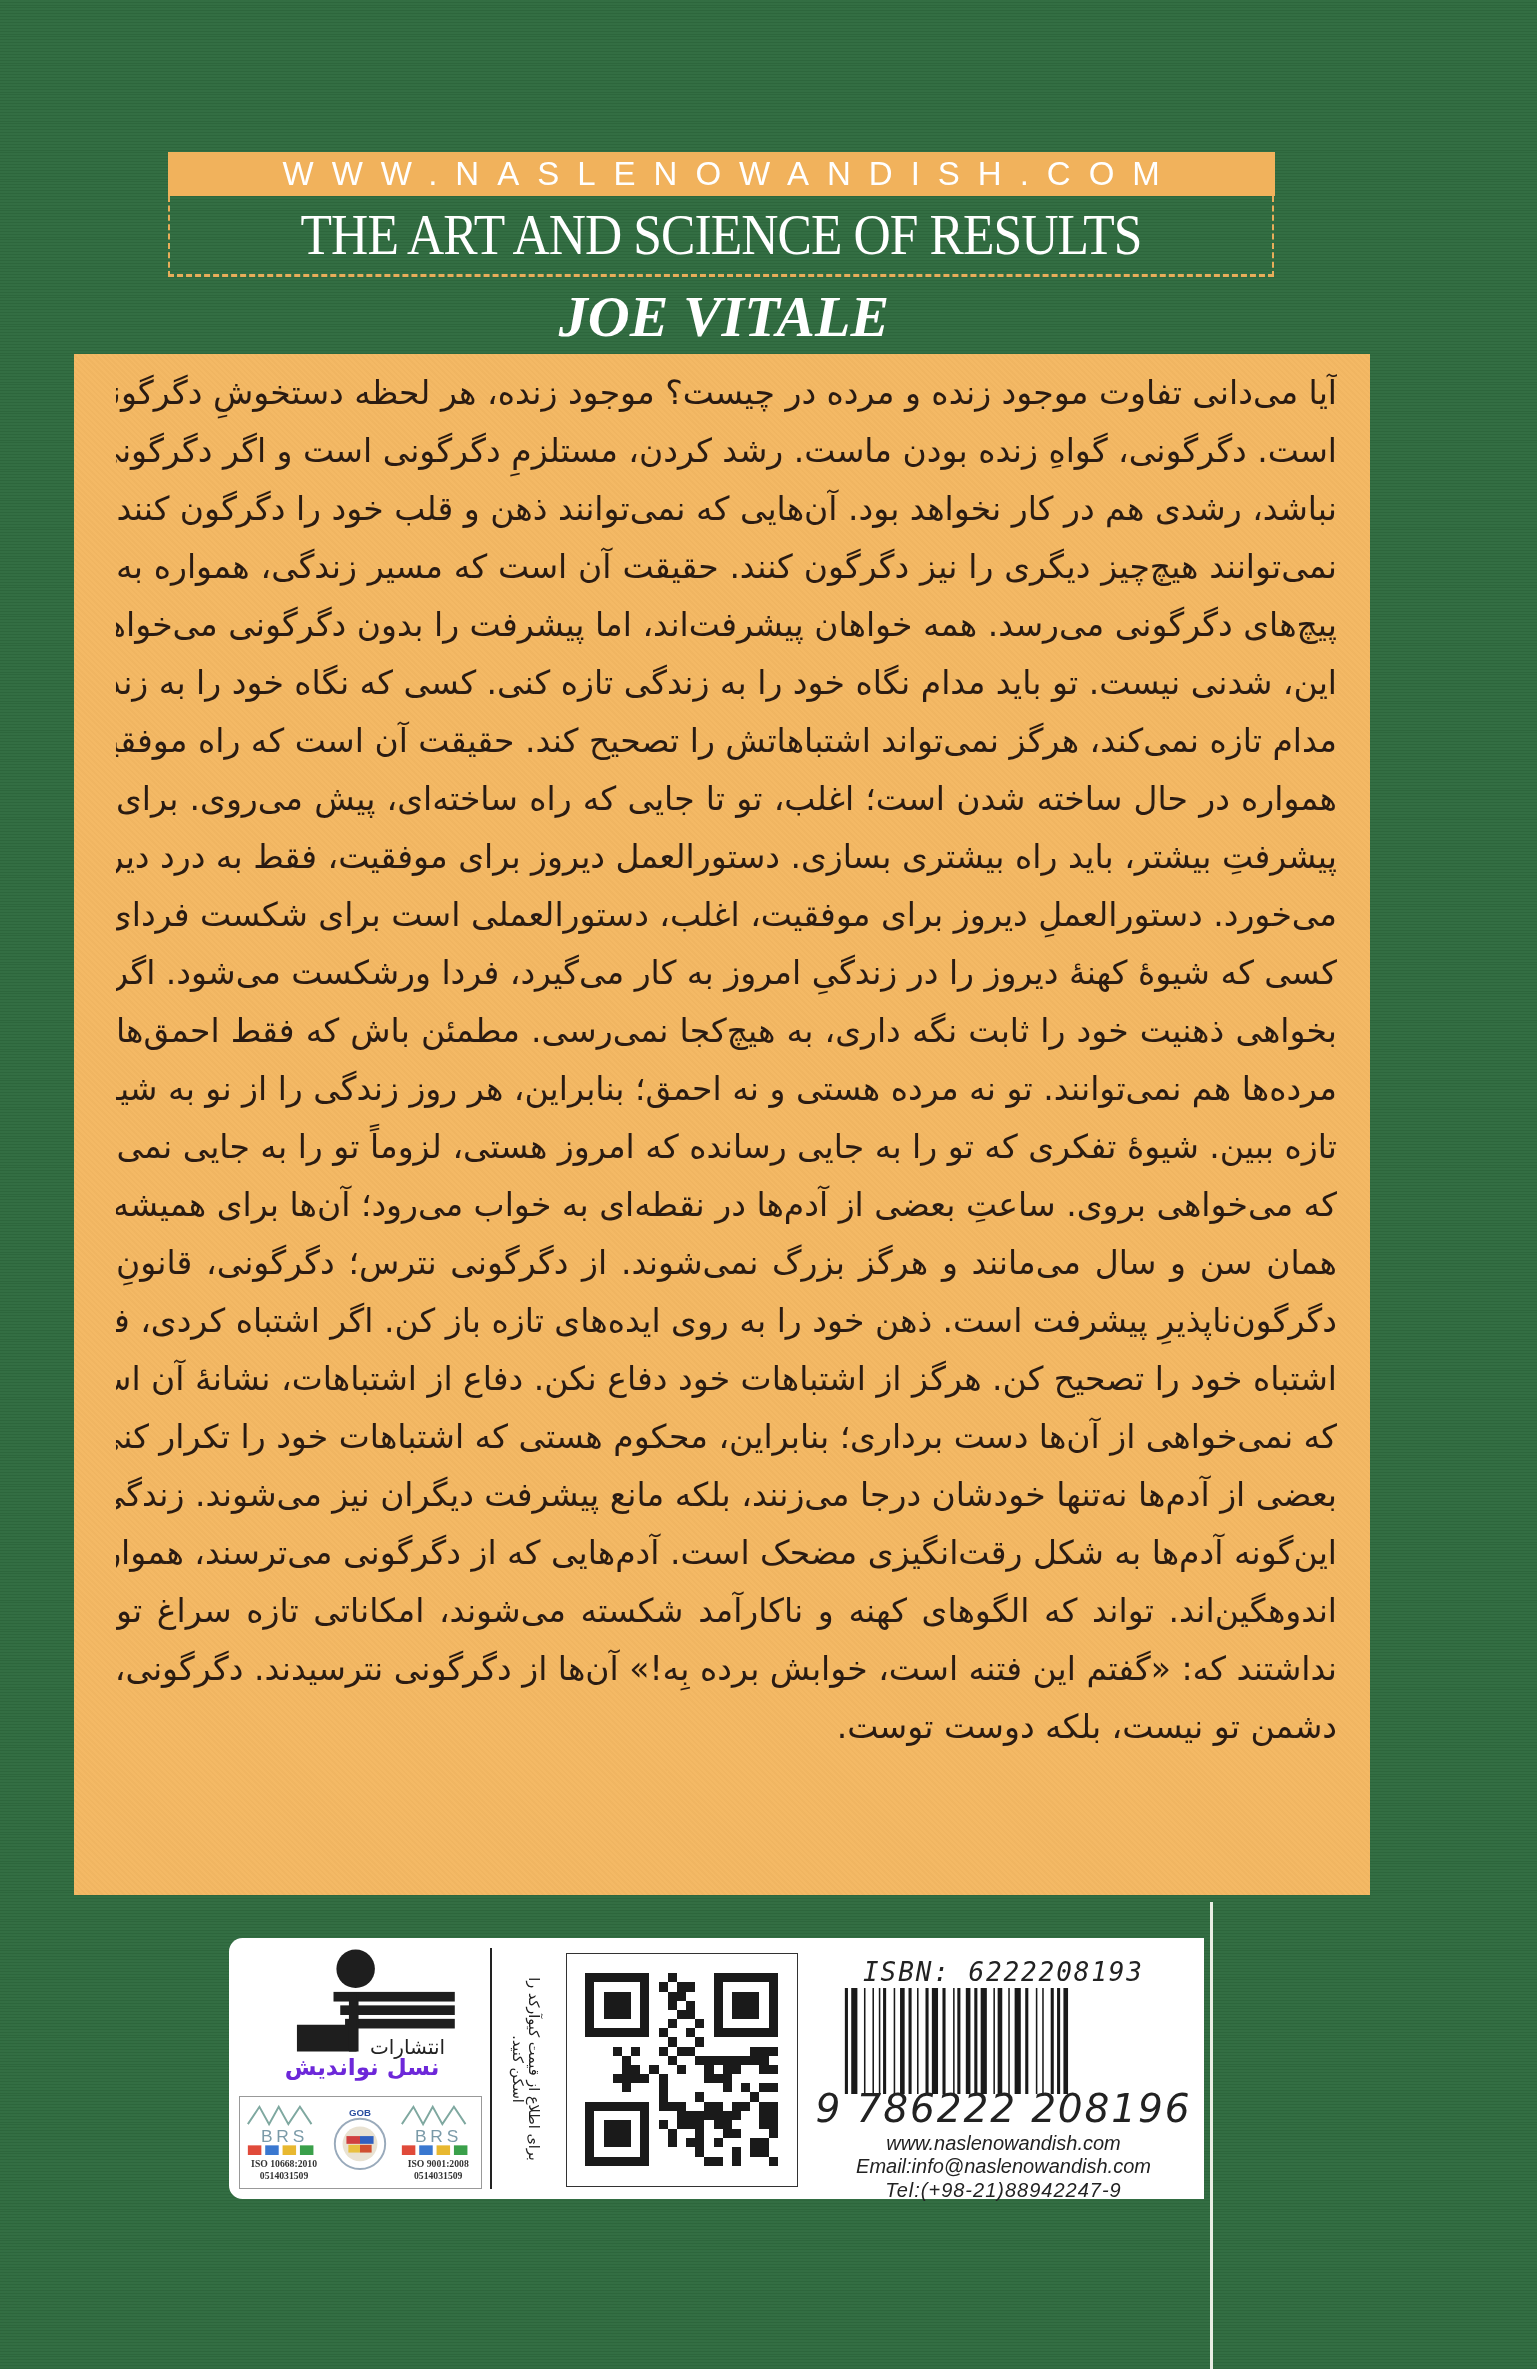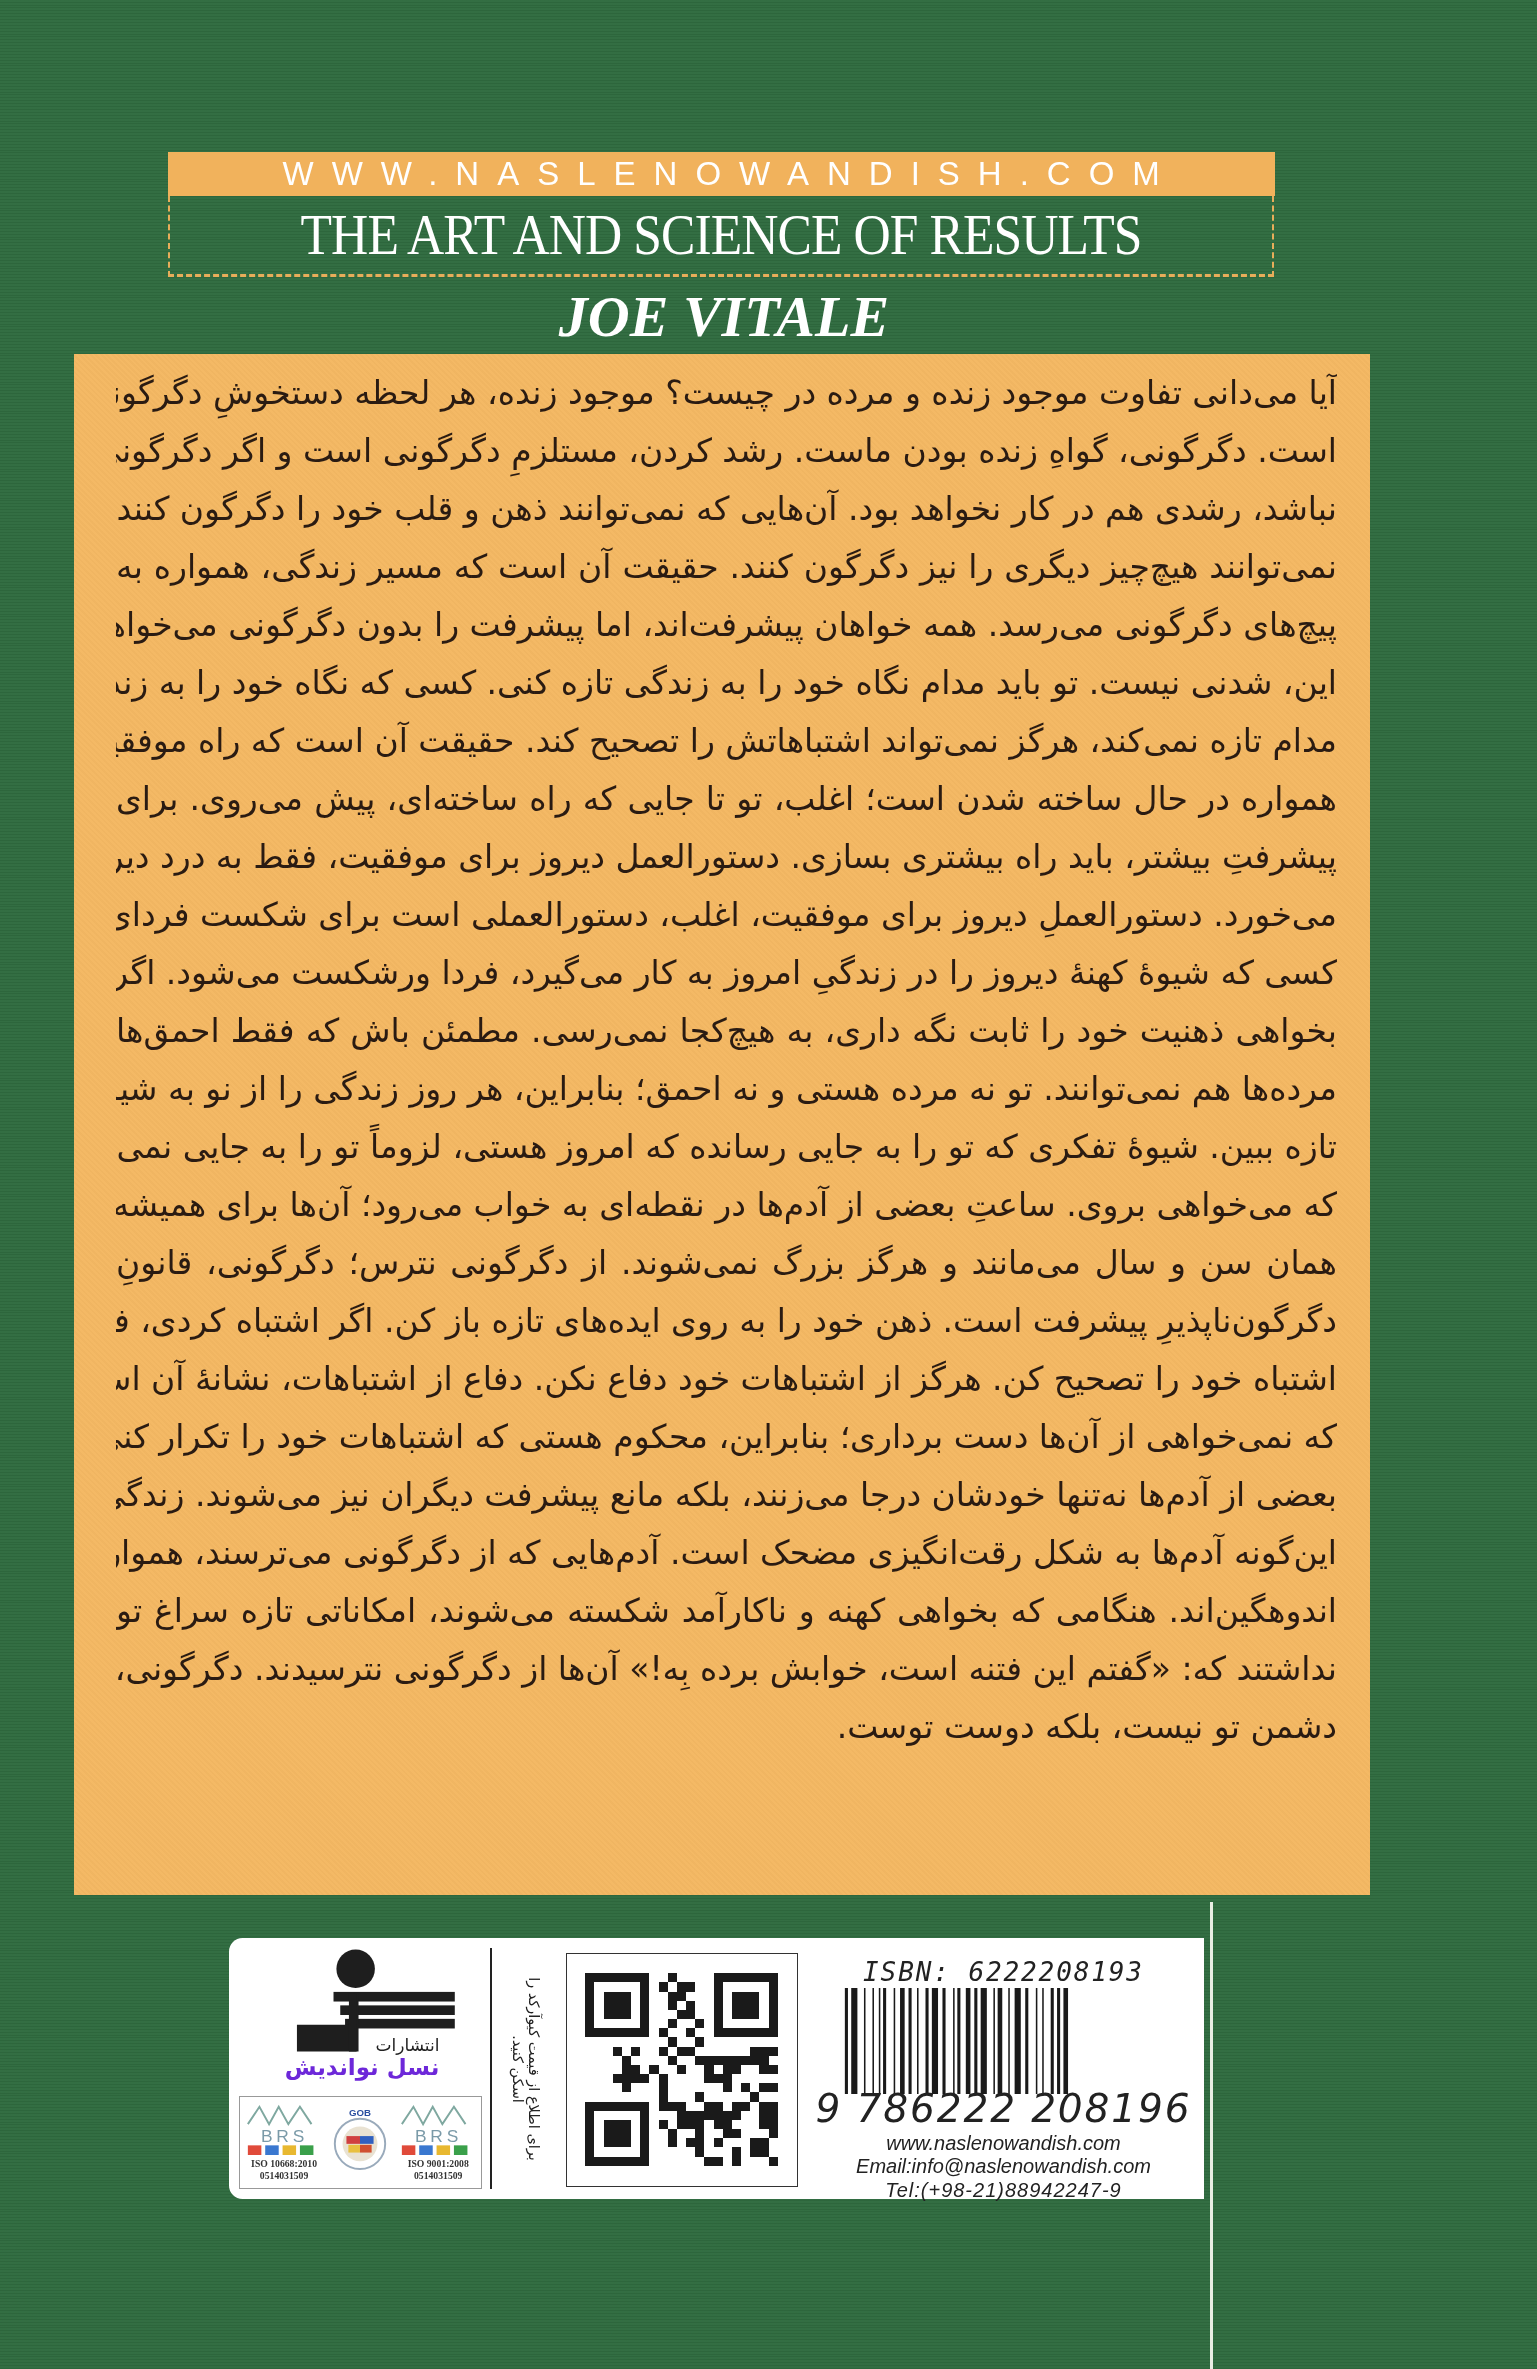--- a/index.html
+++ b/index.html
@@ -69,39 +69,39 @@
       <span class="ln" style="height: 58px; line-height: 58px;">بخواهی ذهنیت خود را ثابت نگه داری، به هیچ‌کجا نمی‌رسی. مطمئن باش که فقط احمق‌ها</span>
       <span class="ln" style="height: 58px; line-height: 58px;">مرده‌ها هم نمی‌توانند. تو نه مرده هستی و نه احمق؛ بنابراین، هر روز زندگی را از نو به شیوه‌ای</span>
       <span class="ln" style="height: 58px; line-height: 58px;">تازه ببین. شیوهٔ تفکری که تو را به جایی رسانده که امروز هستی، لزوماً تو را به جایی نمی‌رساند</span>
       <span class="ln" style="height: 58px; line-height: 58px;">که می‌خواهی بروی. ساعتِ بعضی از آدم‌ها در نقطه‌ای به خواب می‌رود؛ آن‌ها برای همیشه در</span>
       <span class="ln" style="height: 58px; line-height: 58px;">همان سن و سال می‌مانند و هرگز بزرگ نمی‌شوند. از دگرگونی نترس؛ دگرگونی، قانونِ</span>
       <span class="ln" style="height: 58px; line-height: 58px;">دگرگون‌ناپذیرِ پیشرفت است. ذهن خود را به روی ایده‌های تازه باز کن. اگر اشتباه کردی، فوراً</span>
       <span class="ln" style="height: 58px; line-height: 58px;">اشتباه خود را تصحیح کن. هرگز از اشتباهات خود دفاع نکن. دفاع از اشتباهات، نشانهٔ آن است</span>
       <span class="ln" style="height: 58px; line-height: 58px;">که نمی‌خواهی از آن‌ها دست برداری؛ بنابراین، محکوم هستی که اشتباهات خود را تکرار کنی.</span>
       <span class="ln" style="height: 58px; line-height: 58px;">بعضی از آدم‌ها نه‌تنها خودشان درجا می‌زنند، بلکه مانع پیشرفت دیگران نیز می‌شوند. زندگی</span>
       <span class="ln" style="height: 58px; line-height: 58px;">این‌گونه آدم‌ها به شکل رقت‌انگیزی مضحک است. آدم‌هایی که از دگرگونی می‌ترسند، همواره</span>
-      <span class="ln" style="height: 58px; line-height: 58px;">اندوهگین‌اند. هنگامی که بخواهی کهنه و ناکارآمد شکسته می‌شوند، امکاناتی تازه سراغ تو</span>
+      <span class="ln" style="height: 58px; line-height: 58px;">اندوهگین‌اند. تواند که الگوهای کهنه و ناکارآمد شکسته می‌شوند، امکاناتی تازه سراغ تو</span>
       <span class="ln" style="height: 58px; line-height: 58px;">نداشتند که: «گفتم این فتنه است، خوابش برده بِه!» آن‌ها از دگرگونی نترسیدند. دگرگونی،</span>
       <span class="ln last" style="height: 58px; line-height: 58px;">دشمن تو نیست، بلکه دوست توست.</span>
     </div>
 </div>
 
 <div id="vline" class="abs"></div>
 
 <div id="card" class="abs">
   <div id="logo" class="abs">
     <svg width="261" height="154" viewBox="0 0 270 160">
       <circle cx="131" cy="32" r="20" fill="#1e1e1e"></circle>
       <rect x="108" y="56" width="126" height="10" fill="#1e1e1e"></rect>
       <rect x="115" y="70" width="119" height="10" fill="#1e1e1e"></rect>
       <rect x="120" y="84" width="114" height="10" fill="#1e1e1e"></rect>
       <path d="M70 90 L125 90 L125 62 Q128 56 134 56 L134 118 L70 118 Z" fill="#1e1e1e"></path>
       <rect x="124" y="58" width="8" height="60" fill="#1e1e1e"></rect>
     </svg>
-    <div class="abs" style="left:135px;top:97px;width:87px;text-align:center;font-size:17px;direction:rtl;color:#222;">انتشارات</div>
+    <div class="abs" style="left:135px;top:97px;width:87px;text-align:center;font-size:20px;direction:rtl;color:#222;">انتشارات</div>
     <div class="abs" style="left:51px;top:116px;width:164px;text-align:center;font-size:23px;font-weight:700;direction:rtl;color:#6d28d9;">نسل نواندیش</div>
   </div>
 
   <div id="certs" class="abs">
 
     <div class="abs" style="left:3.9px;top:3.9px;width:81px;height:85px;">
       <svg width="81" height="54" viewBox="0 0 84 56">
         <polyline points="4,24 16,6 26,24 36,6 46,24 58,6 70,24" fill="none" stroke="#7fa8a0" stroke-width="2"></polyline>
         <text x="42" y="42" text-anchor="middle" font-family="Liberation Sans, sans-serif" font-size="18" fill="#7a9aa8" letter-spacing="4">BRS</text>
         <rect x="4" y="46" width="14" height="10" fill="#e04a3a"></rect>

